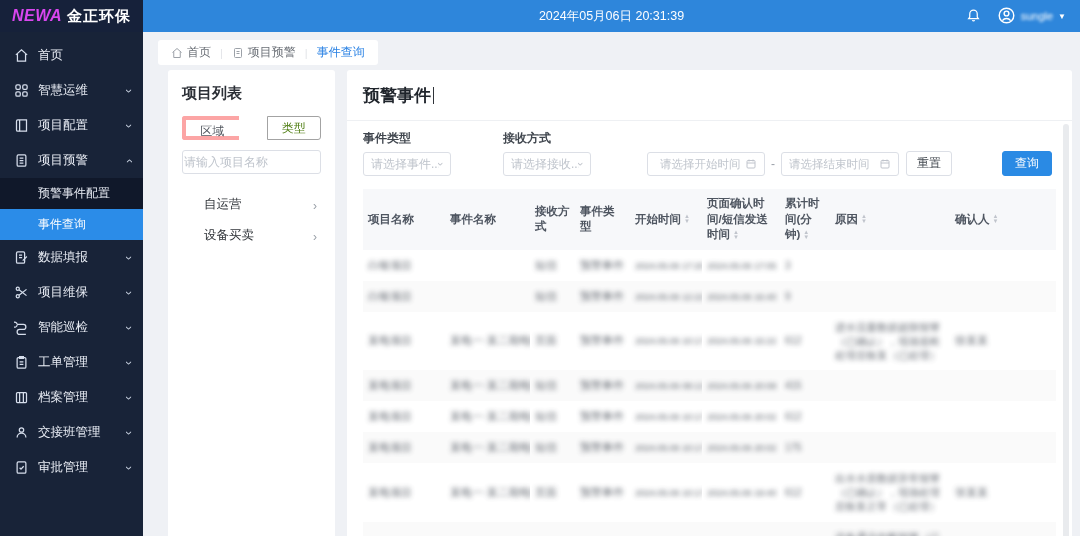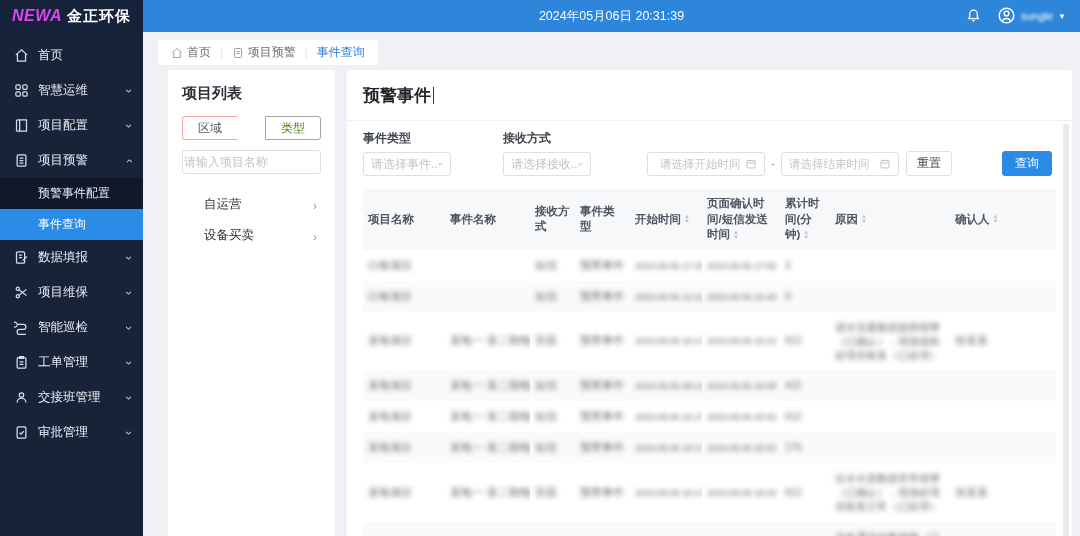--- a/index.html
+++ b/index.html
@@ -39,21 +39,21 @@
   .crumb svg { stroke:#9CA1A8; }
   .crumb .active { color:#2A82E4; }
 
   .card { position:absolute; top:38px; background:#fff; border-radius:3px; height:480px; }
   .panel-left { left:25px; width:167px; padding:14px; }
   .panel-main { left:204px; width:725px; padding:14px 16px; }
 
   
   .pl-title { font-size:15px; font-weight:700; color:#2B2F36; }
   .tabs { display:flex; margin-top:13px; }
-  .tab { flex:1; height:24px; line-height:22px; text-align:center; font-size:12px; cursor:pointer; border:1px solid #fca5a5; color:#51565E; background:#fff; }
+  .tab { flex:1; height:24px; line-height:22px; text-align:center; font-size:12px; cursor:pointer; border:4px solid #fca5a5; color:#51565E; background:#fff; }
   .tab:first-child { border-radius:3px 0 0 3px; border-right:none; }
   .tab.active { border:1px solid #a3a3a3; color:#4d7c0f; border-radius:0 3px 3px 0;margin-left:28px; }
   .pl-search { margin-top:10px; width:100%; height:24px; border:1px solid #DCDFE6; border-radius:3px; padding:0 1px; font-size:12px; color:#333; outline:none; font-family:inherit; }
   .pl-search::placeholder { color:#BFC4CC; }
   .tree { margin-top:8px; }
   .tree-row { height:31px; display:flex; align-items:flex-end; padding:0 4px 0 22px; font-size:12.5px; color:#2F3338; cursor:pointer; }
   .tree-row .tchev { margin-left:auto; color:#9AA0A8; font-size:12px; }
 
   
   .pm-title { font-size:17px; font-weight:700; color:#1F242B; display:flex; align-items:center; }
@@ -178,20 +178,30 @@
       </div>
       <div class="s-item">
         <span class="ico">
             <svg viewBox="0 0 24 24" fill="none" stroke-width="2">
               <rect x="5" y="4" width="14" height="17" rx="2"></rect>
               <path d="M9 2.5h6v3H9z"></path>
               <path d="M9 11h6M9 15h6"></path>
             </svg>
           </span>
         <span class="lbl">工单管理</span>
+        <span class="chev">›</span>
+      </div>
+      <div class="s-item">
+        <span class="ico">
+            <svg viewBox="0 0 24 24" fill="none" stroke-width="2">
+              <rect x="4" y="4" width="16" height="16" rx="1.5"></rect>
+              <path d="M9 4v16M15 4v16"></path>
+            </svg>
+          </span>
+        <span class="lbl">档案管理</span>
         <span class="chev">›</span>
       </div>
       <div class="s-item">
         <span class="ico">
             <svg viewBox="0 0 24 24" fill="none" stroke-width="2">
               <circle cx="12" cy="8" r="3.5"></circle>
               <path d="M5 20a7 7 0 0114 0"></path>
             </svg>
           </span>
         <span class="lbl">交接班管理</span>

